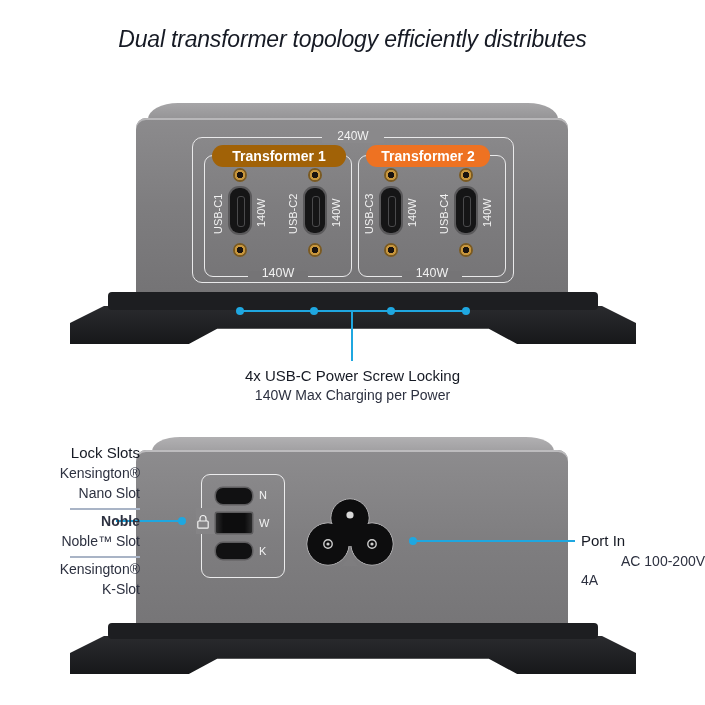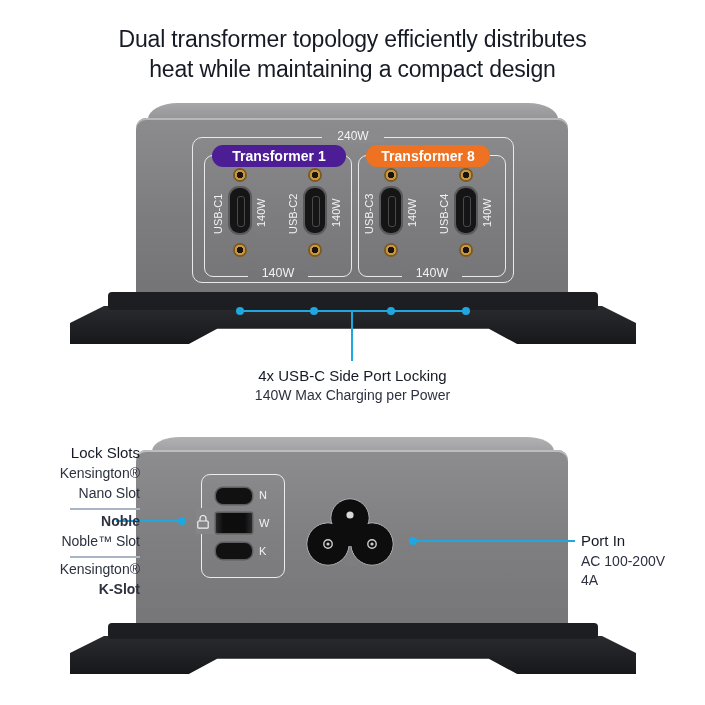--- a/index.html
+++ b/index.html
@@ -4,21 +4,21 @@
 <style>
   * { box-sizing: border-box; margin: 0; padding: 0; }
   html, body { width: 705px; height: 705px; background: #ffffff; overflow: hidden; }
   body { position: relative; font-family: "Liberation Sans", "DejaVu Sans", sans-serif; color: #1a1d26; }
 
   .abs { position: absolute; }
 
   
   .headline {
     left: 0; width: 705px; top: 24px; text-align: center;
-    font-size: 23px; line-height: 30px; color: #161a24; letter-spacing: -0.2px;
+    font-size: 23px; line-height: 30px; color: #161a24; letter-spacing: -0.2px; font-style: italic;
   }
 
   
   .dev1-top {
     left: 148px; top: 103px; width: 410px; height: 22px;
     background: linear-gradient(#a6a5a7, #8f8e90);
     border-radius: 30px 30px 0 0 / 16px 16px 0 0;
   }
   .dev1-body {
     left: 136px; top: 118px; width: 432px; height: 178px;
@@ -48,21 +48,21 @@
     top: 271px; width: 60px; height: 10px; background: #757476;
   }
   .lbl-140 {
     top: 265px; width: 60px; text-align: center; color: #f0f0f0;
     font-size: 12.5px; line-height: 16px;
   }
   .badge {
     top: 145px; height: 22px; border-radius: 11px;
     color: #ffffff; font-weight: bold; font-size: 14px; line-height: 22px; text-align: center;
   }
-  .badge.b1 { left: 212px; width: 134px; background: #4c1d95; }
+  .badge.b1 { left: 212px; width: 134px; background: #a16207; }
   .badge.b2 { left: 366px; width: 124px; background: #ee7222; }
 
   .usbc {
     width: 20px; height: 45px; top: 188px; border-radius: 9px;
     background: #151516; box-shadow: 0 0 0 2px #5a595b;
   }
   .usbc::after {
     content: ""; position: absolute; left: 7px; top: 8px; width: 6px; height: 29px;
     border-radius: 3px; border: 1px solid #4a4a4c;
   }
@@ -133,40 +133,39 @@
   .sep { left: 70px; width: 70px; height: 1.5px; background: #a9b4c6; }
 
   .right-label { left: 581px; font-size: 14px; line-height: 18px; color: #2d3140; white-space: nowrap; }
   .right-label.bold { color: #161a24; font-size: 15px; }
 </style>
 </head>
 <body>
 
 <div class="abs headline">
   <div>Dual transformer topology efficiently distributes</div>
-  <div>heat while maintaining a compact design</div>
 </div>
 
 <div>
   <div class="abs dev1-top"></div>
   <div class="abs dev1-body"></div>
 
   <div class="abs panel-outer"></div>
   <div class="abs panel-outer-gap"></div>
   <div class="abs lbl-240">240W</div>
 
   <div class="abs t-box t1"></div>
   <div class="abs t-box-gap" style="left:248px;"></div>
   <div class="abs lbl-140" style="left:248px;">140W</div>
   <div class="abs badge b1">Transformer 1</div>
 
   <div class="abs t-box t2"></div>
   <div class="abs t-box-gap" style="left:402px;"></div>
   <div class="abs lbl-140" style="left:402px;">140W</div>
-  <div class="abs badge b2">Transformer 8</div>
+  <div class="abs badge b2">Transformer 2</div>
 
   <div class="abs screw" style="left:233px;top:168px;"></div>
   <div class="abs usbc" style="left:230px;"></div>
   <div class="abs screw" style="left:233px;top:243px;"></div>
   <div class="abs vlabel" style="left:212px;top:234px;">USB-C1</div>
   <div class="abs vlabel" style="left:255px;top:227px;">140W</div>
 
   <div class="abs screw" style="left:308px;top:168px;"></div>
   <div class="abs usbc" style="left:305px;"></div>
   <div class="abs screw" style="left:308px;top:243px;"></div>
@@ -189,21 +188,21 @@
   <div class="abs base1"></div>
 
   <div class="abs callout-line-h" style="left:240px;top:310px;width:226px;"></div>
   <div class="abs dot" style="left:236px;top:307px;"></div>
   <div class="abs dot" style="left:310px;top:307px;"></div>
   <div class="abs dot" style="left:387px;top:307px;"></div>
   <div class="abs dot" style="left:462px;top:307px;"></div>
   <div class="abs callout-line-v" style="left:351px;top:311px;height:50px;"></div>
 </div>
 
-<div class="abs c1-title">4x USB-C Side Port Locking</div>
+<div class="abs c1-title">4x USB-C Power Screw Locking</div>
 <div class="abs c1-sub">140W Max Charging per Power</div>
 
 <div>
   <div class="abs dev2-top"></div>
   <div class="abs dev2-body"></div>
 
   <div class="abs lock-frame"></div>
   <div class="abs lock-frame-gap"></div>
 
   <svg class="abs padlock" viewBox="0 0 12 15">
@@ -251,17 +250,17 @@
 </div>
 
 <div class="abs left-label bold" style="top:443px;">Lock Slots</div>
 <div class="abs left-label" style="top:464px;">Kensington®</div>
 <div class="abs left-label" style="top:484px;">Nano Slot</div>
 <div class="abs sep" style="top:508px;"></div>
 <div class="abs left-label" style="top:512px;font-weight:bold;">Noble</div>
 <div class="abs left-label" style="top:532px;">Noble™ Slot</div>
 <div class="abs sep" style="top:556px;"></div>
 <div class="abs left-label" style="top:560px;">Kensington®</div>
-<div class="abs left-label" style="top:580px;font-weight:bold;">K-Slot</div>
+<div class="abs left-label" style="top:580px;">K-Slot</div>
 
 <div class="abs right-label bold" style="top:532px;">Port In</div>
-<div class="abs right-label" style="top:552px;">AC 100-200V</div>
+<div class="abs right-label" style="top:552px;margin-left:40px;">AC 100-200V</div>
 <div class="abs right-label" style="top:571px;">4A</div>
 
 </body></html>

